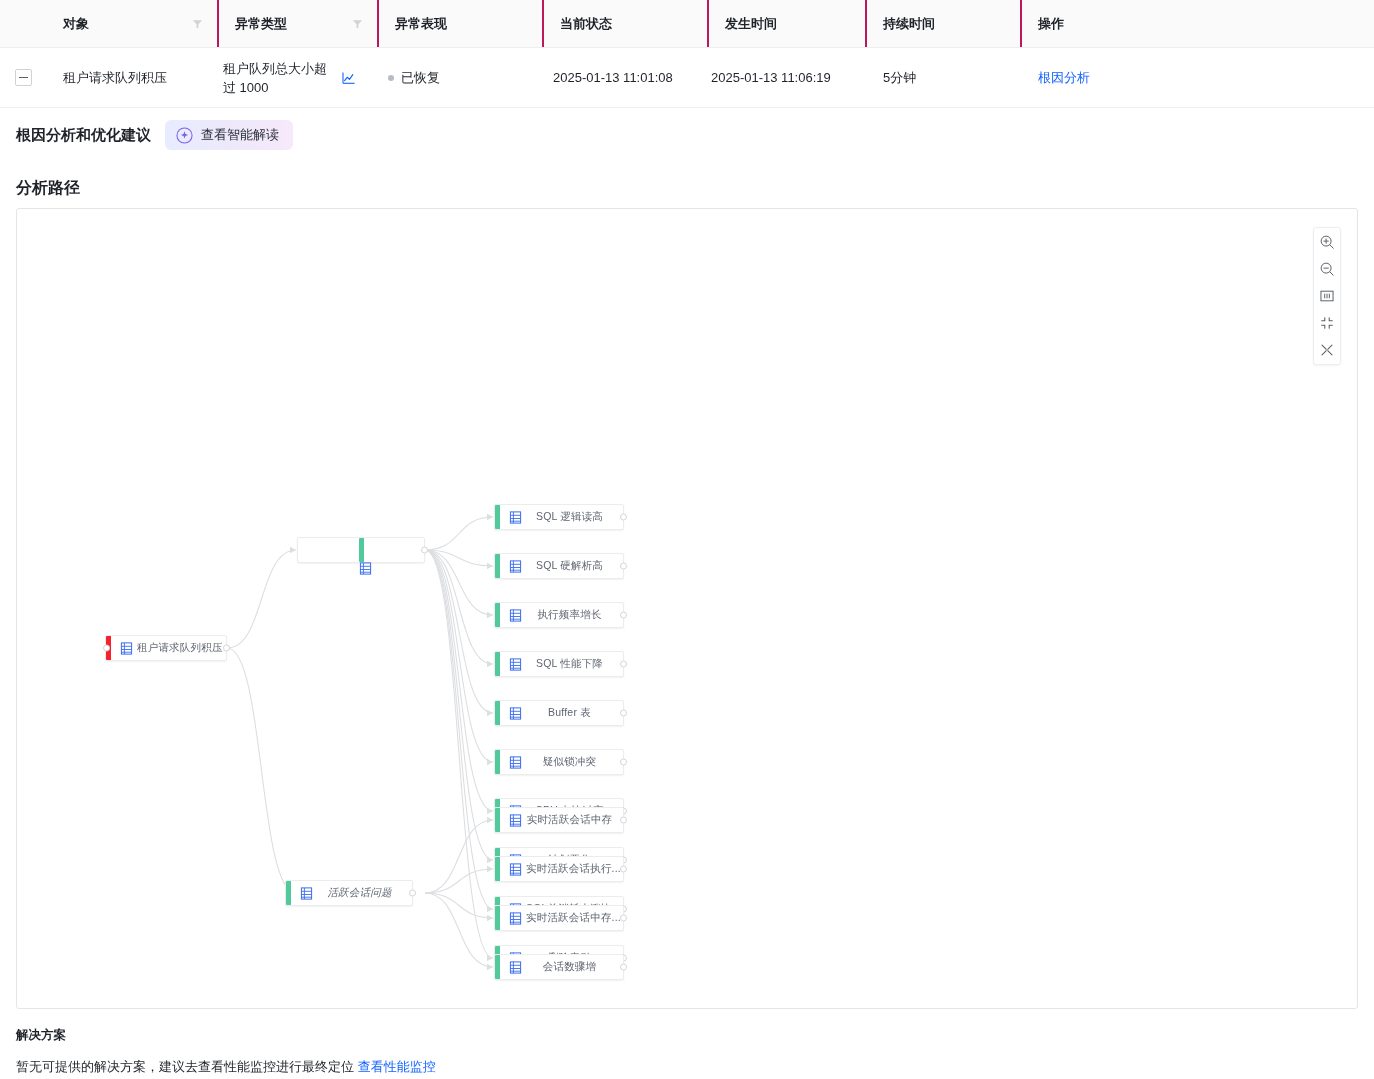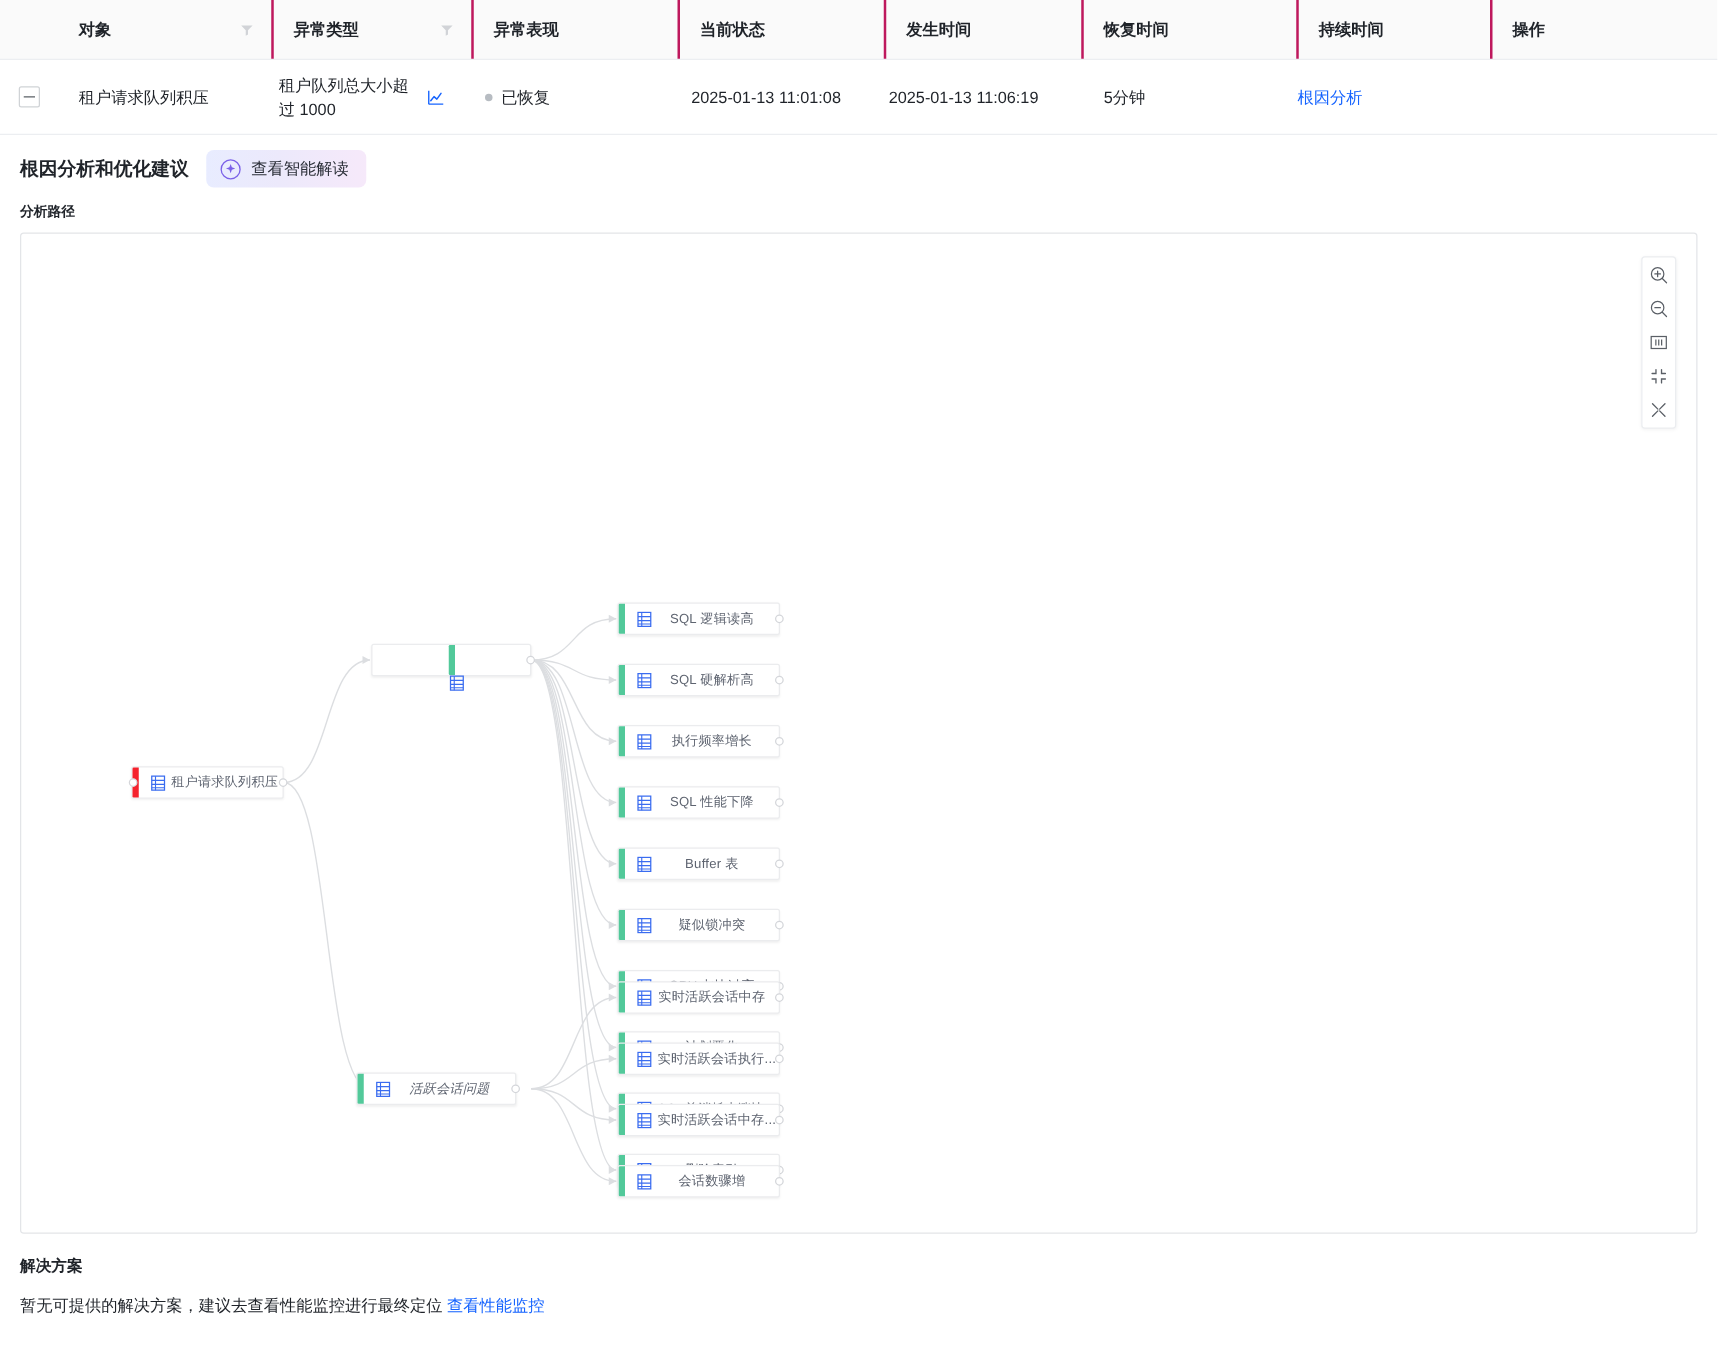--- a/index.html
+++ b/index.html
@@ -93,22 +93,22 @@
     height:30px; padding:0 14px 0 11px;
     border-radius:6px;
     background:linear-gradient(90deg,#e8ecff 0%,#ece9fb 45%,#f6e9fa 100%);
     color:#2b2f38; font-size:13px;
     cursor:pointer; border:none;
     font-family:inherit;
   }
   .ai-ico { width:17px; height:17px; flex:none; }
 
   .sub-title {
-    font-size:11px; font-weight:700; color:#1f2329;
-    margin:0 0 9px 0;
+    font-size:16px; font-weight:700; color:#1f2329;
+    margin:16px 0 9px 0;
   }
 
   .graph-box {
     position:relative;
     height:801px;
     border:1px solid #e3e5e8;
     border-radius:3px;
     background:#fff;
     overflow:hidden;
   }
@@ -193,23 +193,20 @@
       </span>
     </div>
     <div class="th c-sym th-sep">
       <span>异常表现</span>
     </div>
     <div class="th c-state th-sep">
       <span>当前状态</span>
     </div>
     <div class="th c-occ th-sep">
       <span>发生时间</span>
-    </div>
-    <div class="th c-rec th-sep">
-      <span>恢复时间</span>
     </div>
     <div class="th c-dur th-sep">
       <span>持续时间</span>
     </div>
     <div class="th c-act th-sep">
       <span>操作</span>
     </div>
   </div>
 
   <div class="tbl-row">

